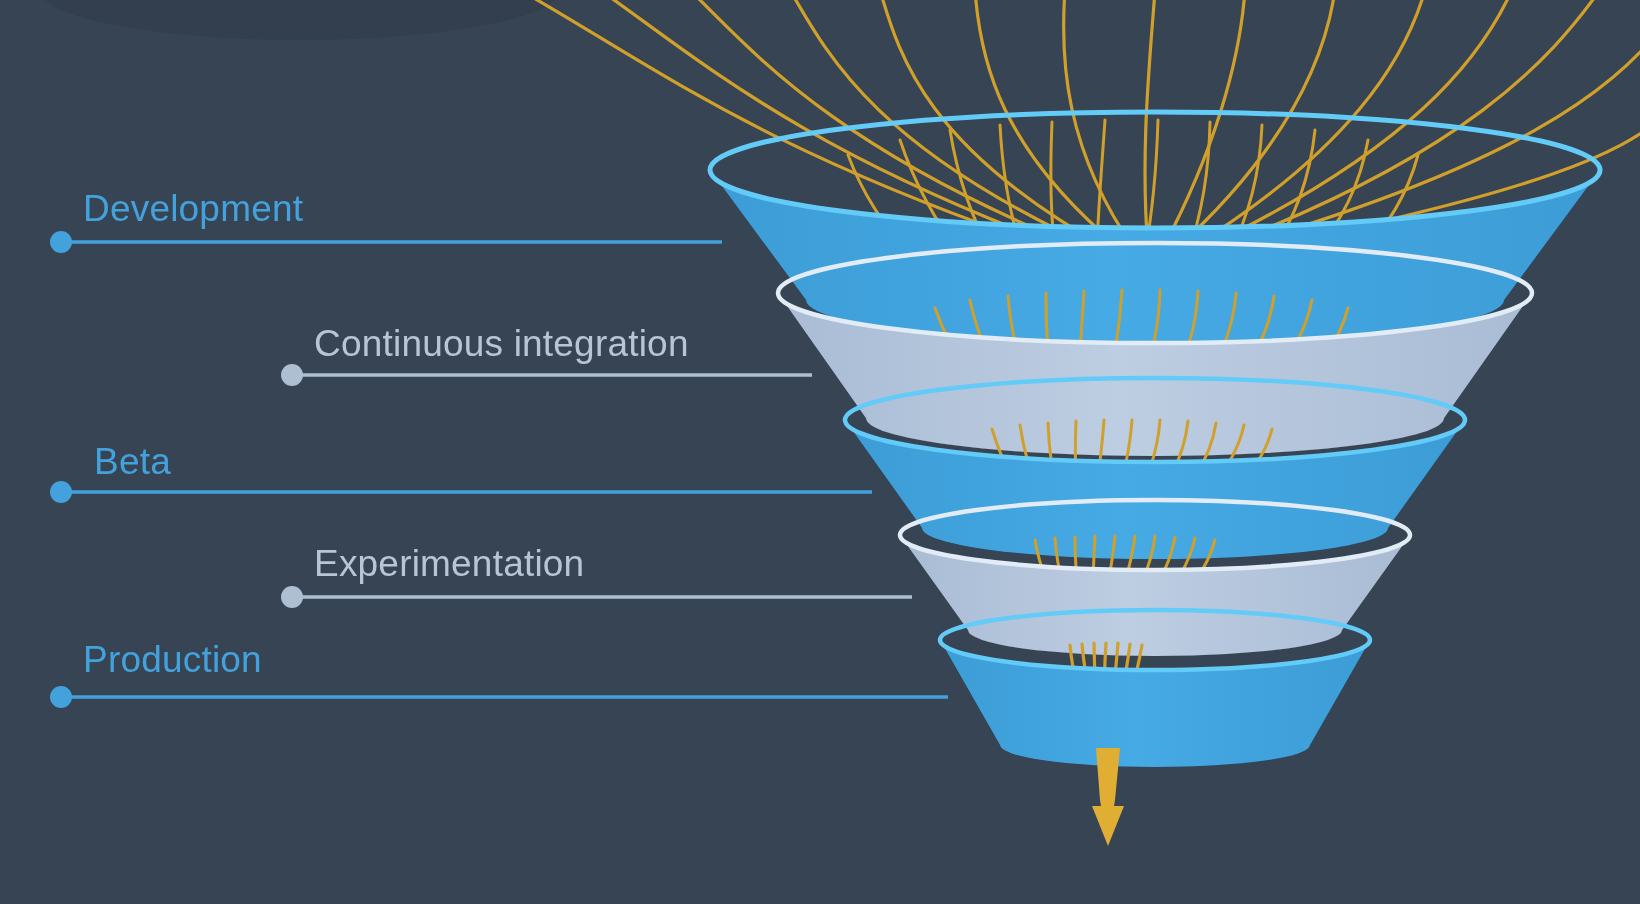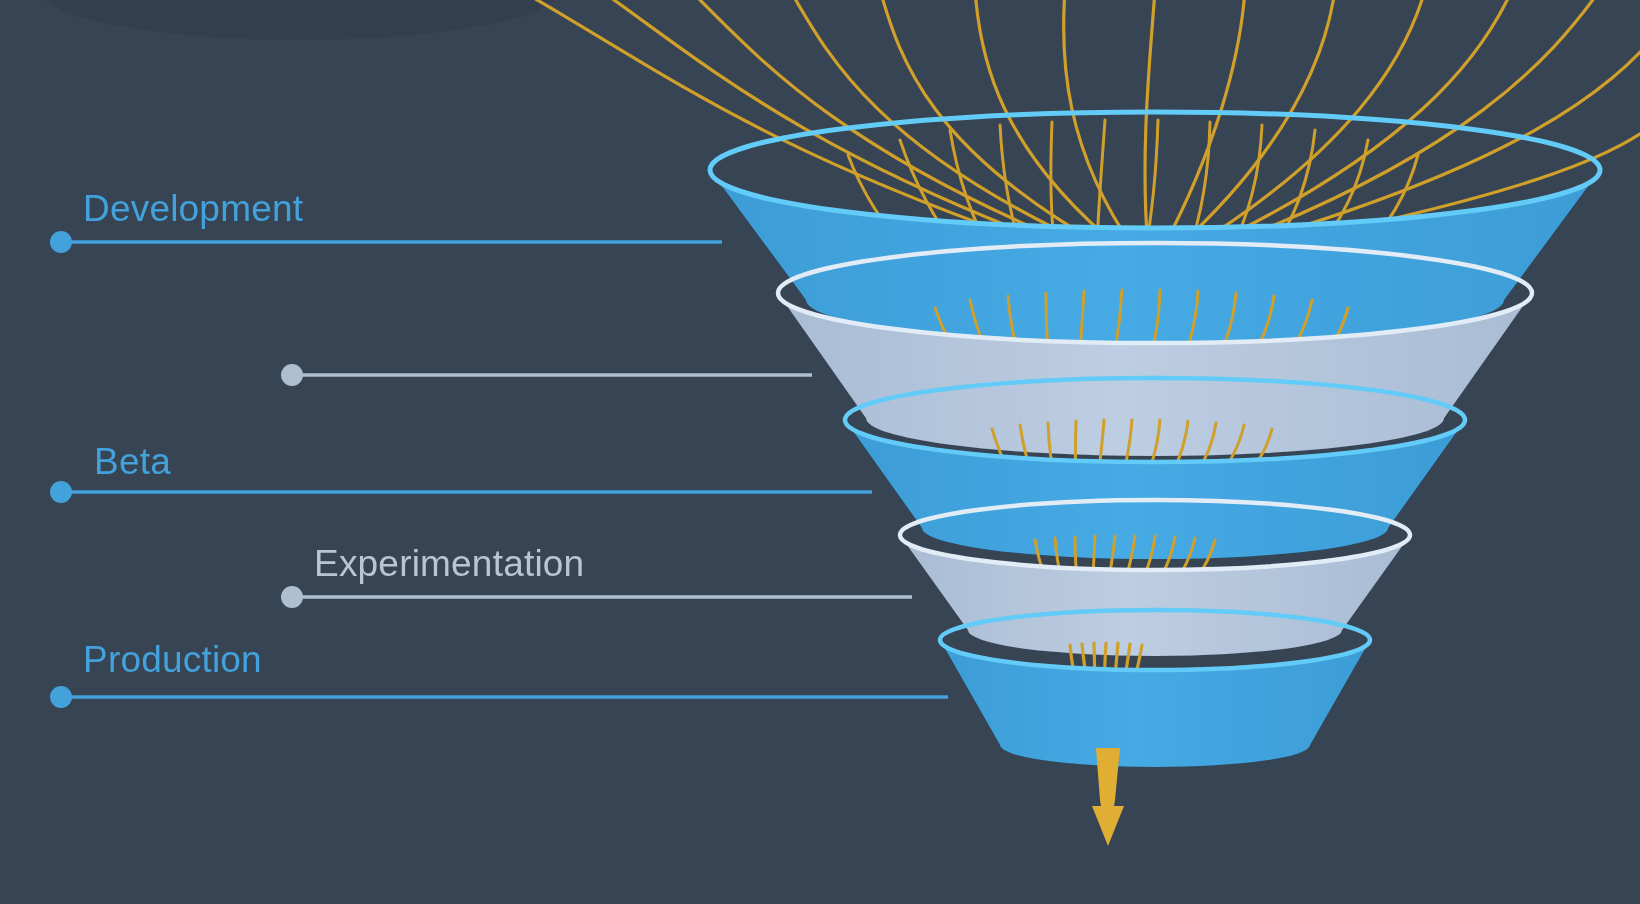--- a/index.html
+++ b/index.html
@@ -236,20 +236,21 @@
       <circle cx="292" cy="597" r="11" fill="#AEBFD2"></circle>
     </g>
     <g>
       <line x1="61" y1="697" x2="948" y2="697" stroke="#43A1DC" stroke-width="3.4"></line>
       <circle cx="61" cy="697" r="11" fill="#43A1DC"></circle>
     </g>
   </svg>
 
   <div class="lbl blue" style="left:83px;top:190px;">Development</div>
 
+  <div class="lbl grey" style="left:314px;top:325px;">Continuous integration</div>
 
   <div class="lbl blue" style="left:94px;top:443px;">Beta</div>
 
   <div class="lbl grey" style="left:314px;top:545px;">Experimentation</div>
 
   <div class="lbl blue" style="left:83px;top:641px;">Production</div>
 
 </div>
 
 </body></html>

